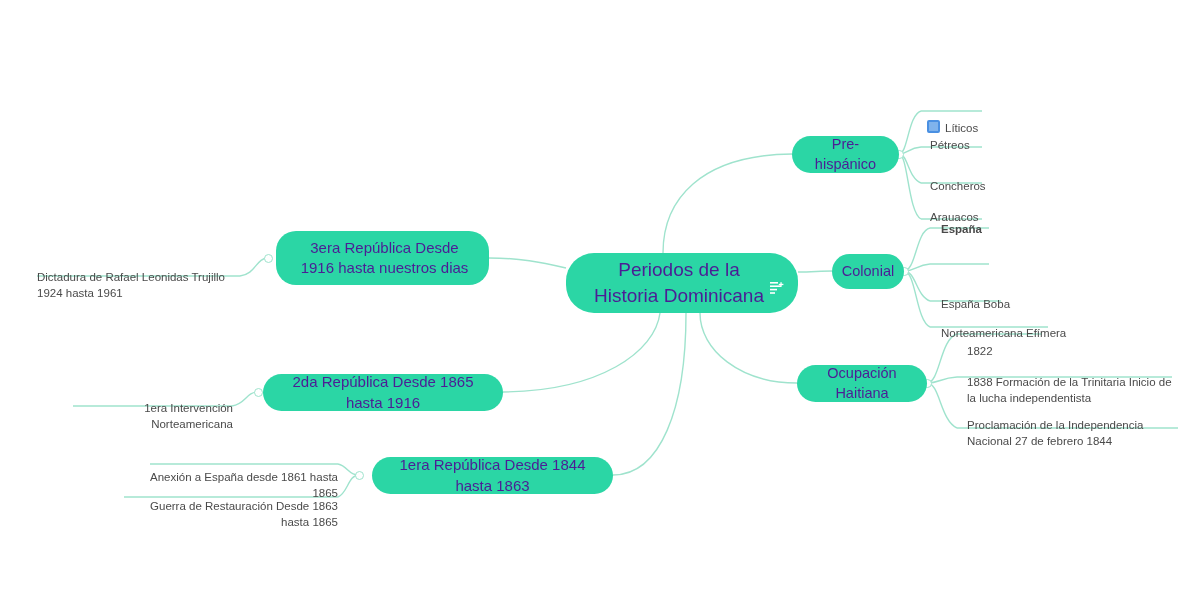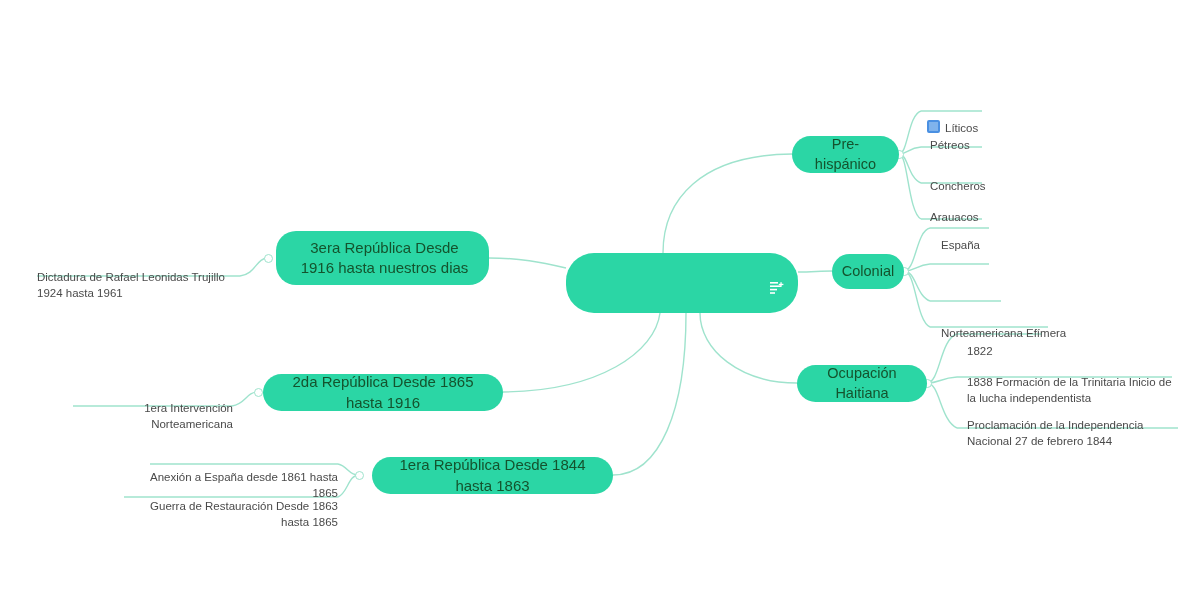--- a/index.html
+++ b/index.html
@@ -25,21 +25,21 @@
     position: absolute;
     left: 0; top: 0;
     width: 1200px;
     height: 600px;
     pointer-events: none;
   }
   .node {
     position: absolute;
     box-sizing: border-box;
     background: #2BD6A5;
-    color: #14532d;
+    color: #4c1d95;
     border-radius: 22px;
     display: flex;
     align-items: center;
     justify-content: center;
     text-align: center;
     line-height: 1.35;
     padding: 8px 18px;
     white-space: pre-line;
   }
   .node.root {
@@ -159,20 +159,21 @@
   </svg>
 
   <div class="dot" style="left:895px;  top:150px;"></div>
   <div class="dot" style="left:900px;  top:267px;"></div>
   <div class="dot" style="left:923px;  top:379px;"></div>
   <div class="dot" style="left:264px;  top:254px;"></div>
   <div class="dot" style="left:254px;  top:388px;"></div>
   <div class="dot" style="left:355px;  top:471px;"></div>
 
   <div class="node root" style="left:566px; top:253px; width:232px; height:60px;">
+    <span class="root-inner">Periodos de la Historia Dominicana</span>
     <svg class="note-icon" viewBox="0 0 14 13">
       <rect x="0" y="0" width="8" height="1.6" fill="#ffffff"></rect>
       <rect x="0" y="3.4" width="11" height="1.6" fill="#ffffff"></rect>
       <rect x="0" y="6.8" width="7" height="1.6" fill="#ffffff"></rect>
       <rect x="0" y="10.2" width="5" height="1.6" fill="#ffffff"></rect>
       <rect x="10.4" y="0.2" width="1.3" height="4.6" fill="#ffffff"></rect>
       <rect x="8.8" y="1.8" width="4.6" height="1.3" fill="#ffffff"></rect>
     </svg>
   </div>
 
@@ -206,22 +207,25 @@
   <div class="leaf right" style="left:930px; top:120px; width:110px;">
     <span class="lbl">Pétreos</span>
   </div>
   <div class="leaf right" style="left:930px; top:161px; width:110px;">
     <span class="lbl">Concheros</span>
   </div>
   <div class="leaf right" style="left:930px; top:192px; width:110px;">
     <span class="lbl">Arauacos</span>
   </div>
 
-  <div class="leaf right" style="left:941px; top:220px; width:120px;">
+  <div class="leaf right" style="left:941px; top:204px; width:120px;font-weight:bold;">
     <span class="lbl">España</span>
+  </div>
+  <div class="leaf right" style="left:941px; top:279px; width:130px;">
+    <span class="lbl">España Boba</span>
   </div>
   <div class="leaf right" style="left:941px; top:308px; width:160px;">
     <span class="lbl">Norteamericana Efímera</span>
   </div>
 
   <div class="leaf right" style="left:967px; top:326px; width:120px;">
     <span class="lbl">1822</span>
   </div>
   <div class="leaf right" style="left:967px; top:357px; width:213px;">
     <span class="lbl">1838  Formación de la Trinitaria Inicio de la lucha independentista</span>

